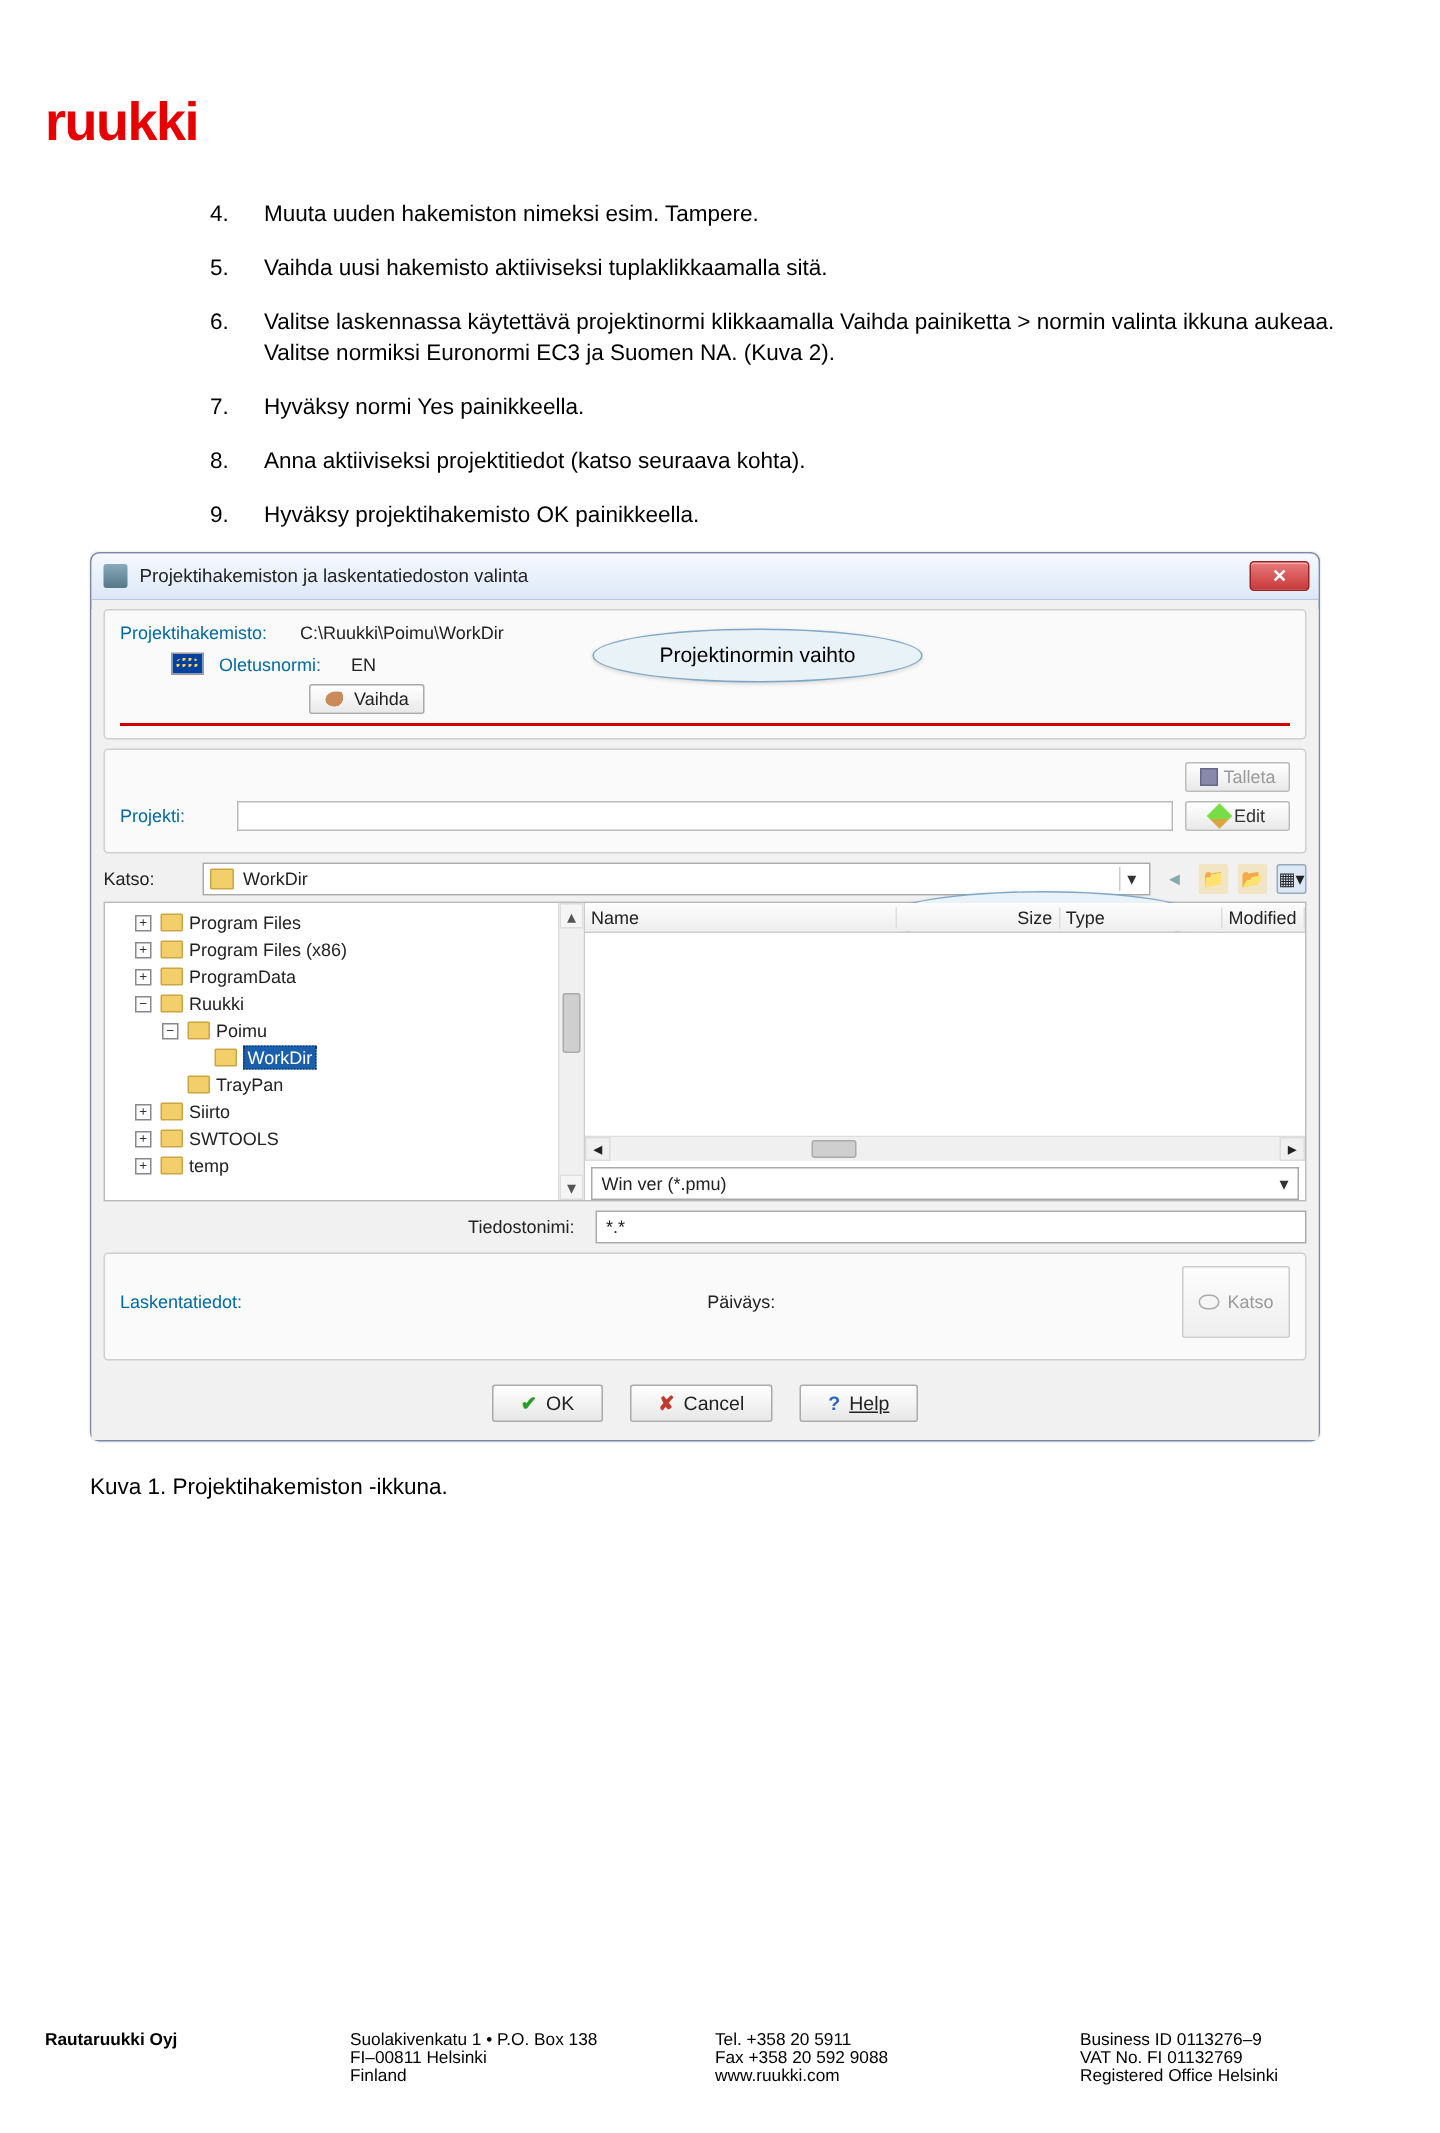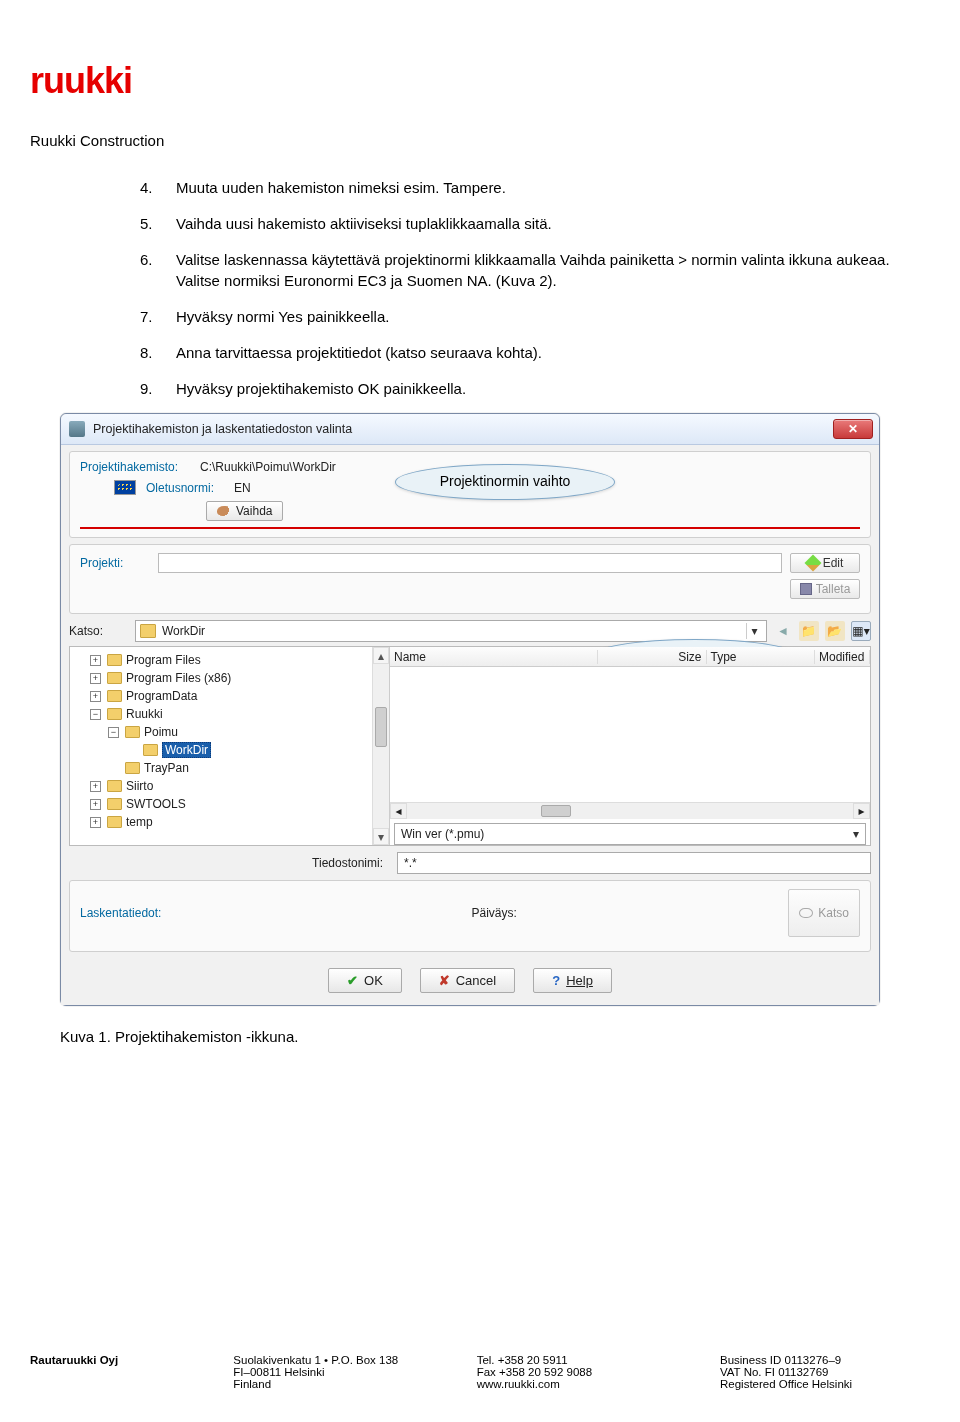--- a/index.html
+++ b/index.html
@@ -291,42 +291,41 @@
     justify-content: space-between;
   }
   .footer .col1 { width: 160px; font-weight: bold; }
   .footer .colx { width: 200px; }
 </style>
 </head>
 <body>
 
 <div class="page">
   <div class="logo">ruukki</div>
-  <div class="division">Ruukki Construction</div>
 
   <div class="instructions">
     <div class="row">
         <div class="num">4.</div>
         <div class="txt">Muuta uuden hakemiston nimeksi esim. Tampere.</div>
       </div>
     <div class="row">
         <div class="num">5.</div>
         <div class="txt">Vaihda uusi hakemisto aktiiviseksi tuplaklikkaamalla sitä.</div>
       </div>
     <div class="row">
         <div class="num">6.</div>
         <div class="txt">Valitse laskennassa käytettävä projektinormi klikkaamalla Vaihda painiketta &gt; normin valinta ikkuna aukeaa. Valitse normiksi Euronormi EC3 ja Suomen NA. (Kuva 2).</div>
       </div>
     <div class="row">
         <div class="num">7.</div>
         <div class="txt">Hyväksy normi Yes painikkeella.</div>
       </div>
     <div class="row">
         <div class="num">8.</div>
-        <div class="txt">Anna tarvittaessa projektitiedot (katso seuraava kohta).</div>
+        <div class="txt">Anna aktiiviseksi projektitiedot (katso seuraava kohta).</div>
       </div>
     <div class="row">
         <div class="num">9.</div>
         <div class="txt">Hyväksy projektihakemisto OK painikkeella.</div>
       </div>
   </div>
 
   <div class="dialog-wrap">
     <div class="win" style="position:relative;">
       <div class="titlebar">
@@ -351,32 +350,32 @@
             <span class="vaihda-btn">
               <span class="palette"></span>
               <span>Vaihda</span>
             </span>
           </div>
           <div class="redline"></div>
           <div class="callout c1">Projektinormin vaihto</div>
         </div>
 
         <div class="group" style="position:relative;">
+          <div class="row-f" style="justify-content:flex-end;">
+            <span class="side-btn disabled">
+              <span class="ico ico-disk"></span>
+              <span>Talleta</span>
+            </span>
+          </div>
           <div class="row-f">
             <span class="lbl" style="width:70px;">Projekti:</span>
             <div class="proj-input"></div>
             <span class="side-btn">
               <span class="ico ico-pencil"></span>
               <span>Edit</span>
-            </span>
-          </div>
-          <div class="row-f" style="justify-content:flex-end;">
-            <span class="side-btn disabled">
-              <span class="ico ico-disk"></span>
-              <span>Talleta</span>
             </span>
           </div>
           <div class="callout c2">Uuden hakemiston luonti</div>
         </div>
 
         <div class="katso-row">
           <span class="lbl2">Katso:</span>
           <div class="combo">
             <span class="folder"></span>
             <span>WorkDir</span>

